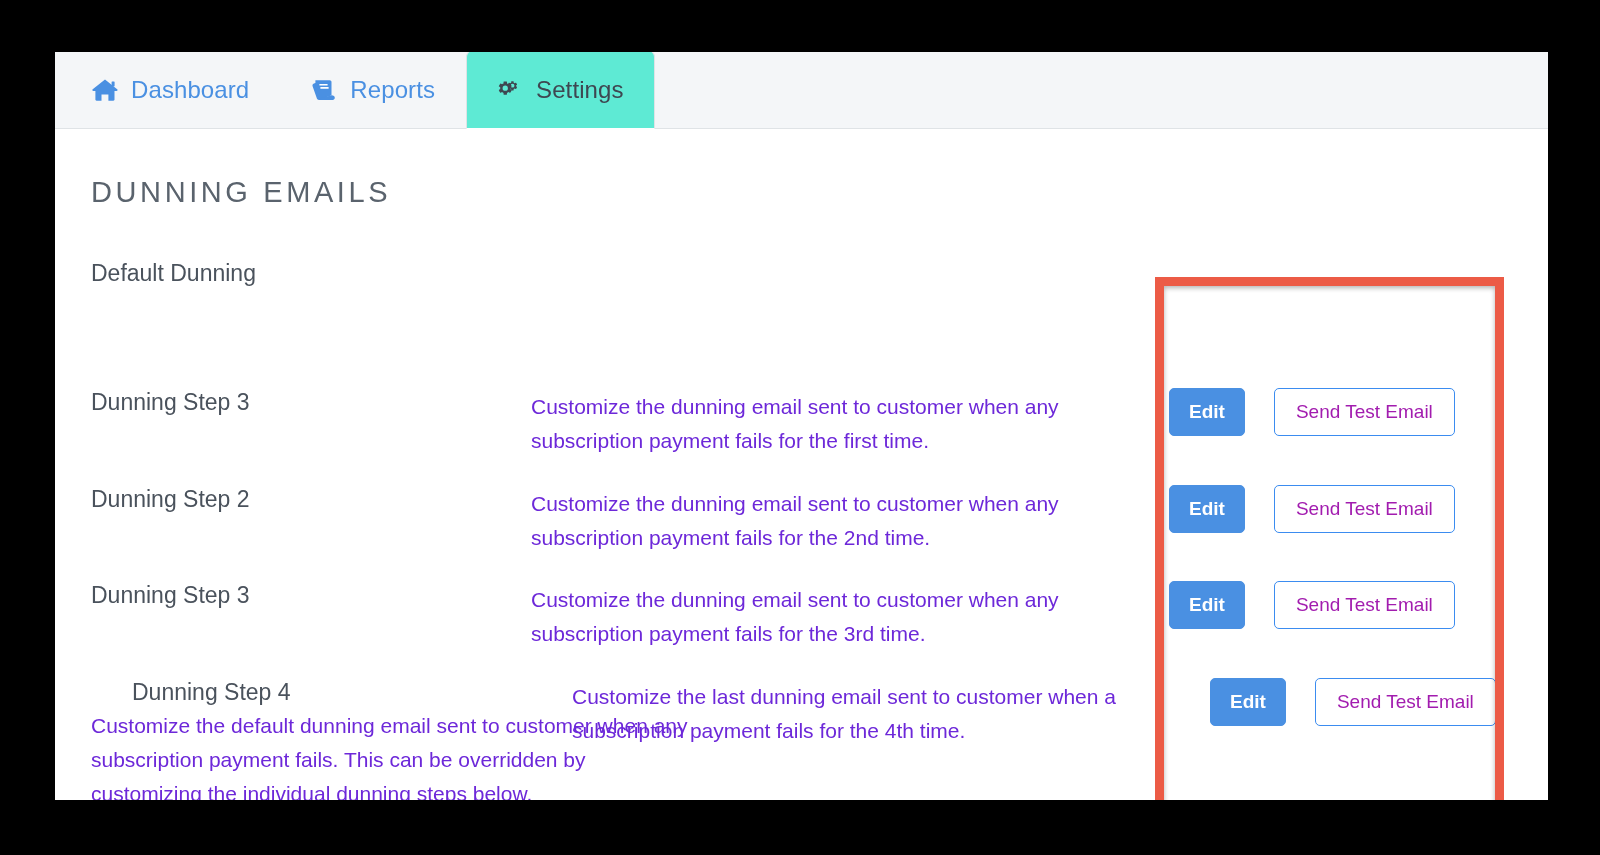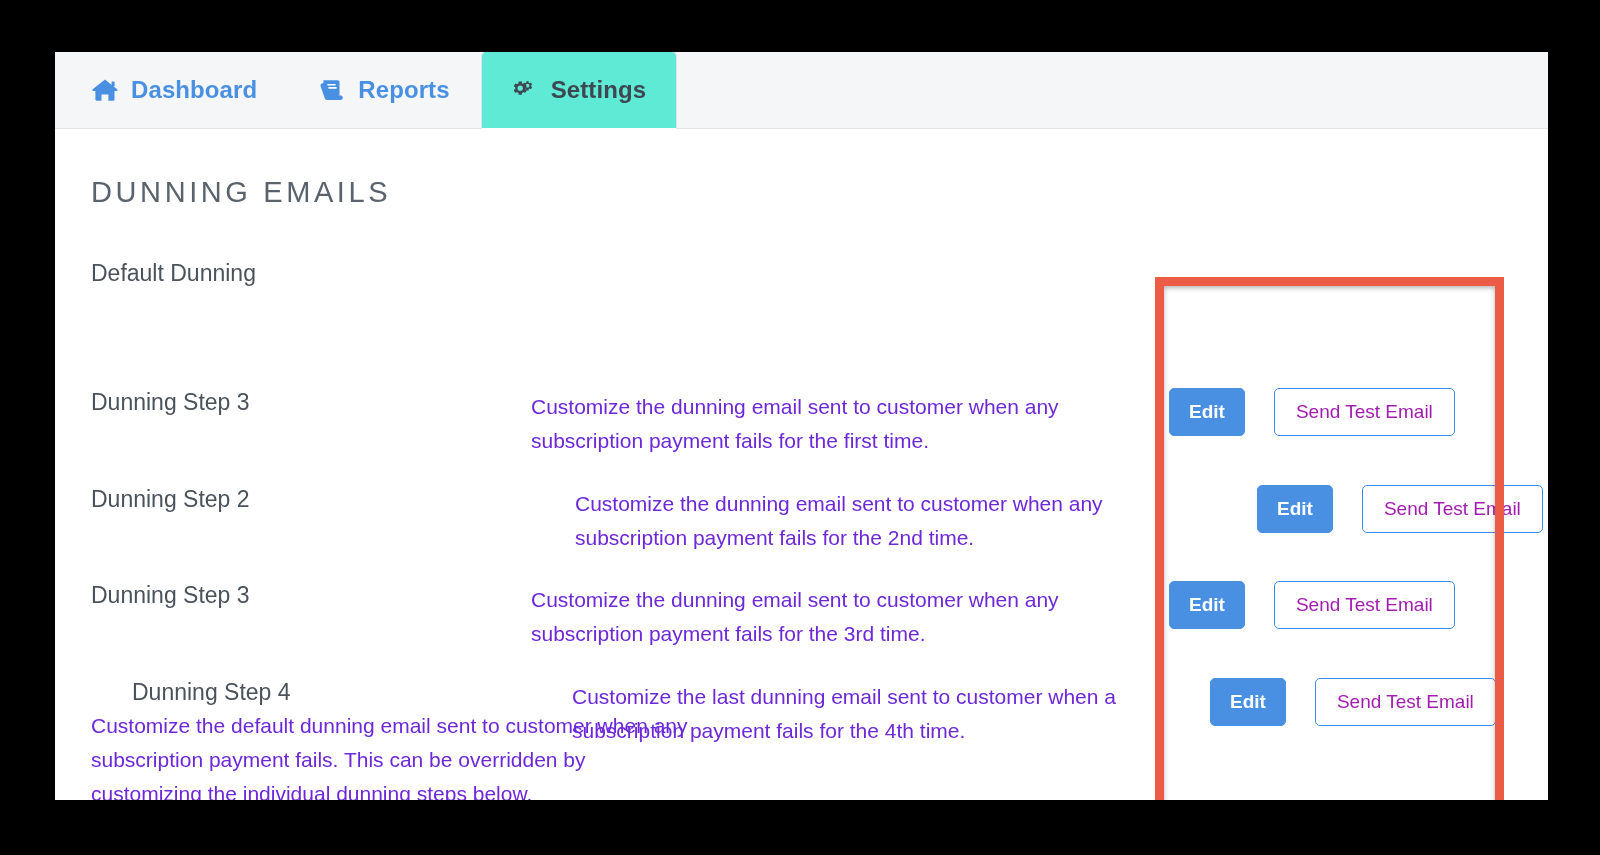--- a/index.html
+++ b/index.html
@@ -26,21 +26,20 @@
     overflow: hidden;
   }
 
   
   .tab-bar {
     position: relative;
     height: 77px;
     background: #f4f6f8;
     border-bottom: 1px solid #dfe3e6;
     box-sizing: border-box;
-    font-weight: bold;
   }
   .tabs {
     position: absolute;
     left: 0;
     bottom: -1px;
     display: flex;
     align-items: flex-end;
     height: 78px;
   }
   .tab {
@@ -126,21 +125,21 @@
     display: flex;
     align-items: flex-start;
     padding-top: 8px;
     padding-left: 28px;
     gap: 29px;
   }
 
   
   .row-0 { height: 129px; flex-direction: column; }
   .row-1 { height: 97px; }
-  .row-2 { height: 96px; gap: 44px; }
+  .row-2 { height: 96px; }
   .row-3 { height: 97px; }
   .row-4 { height: 100px; margin-left: 41px; }
 
   
   .btn {
     font-family: "Liberation Sans", "DejaVu Sans", sans-serif;
     font-size: 19px;
     border-radius: 5px;
     cursor: pointer;
     box-sizing: border-box;

